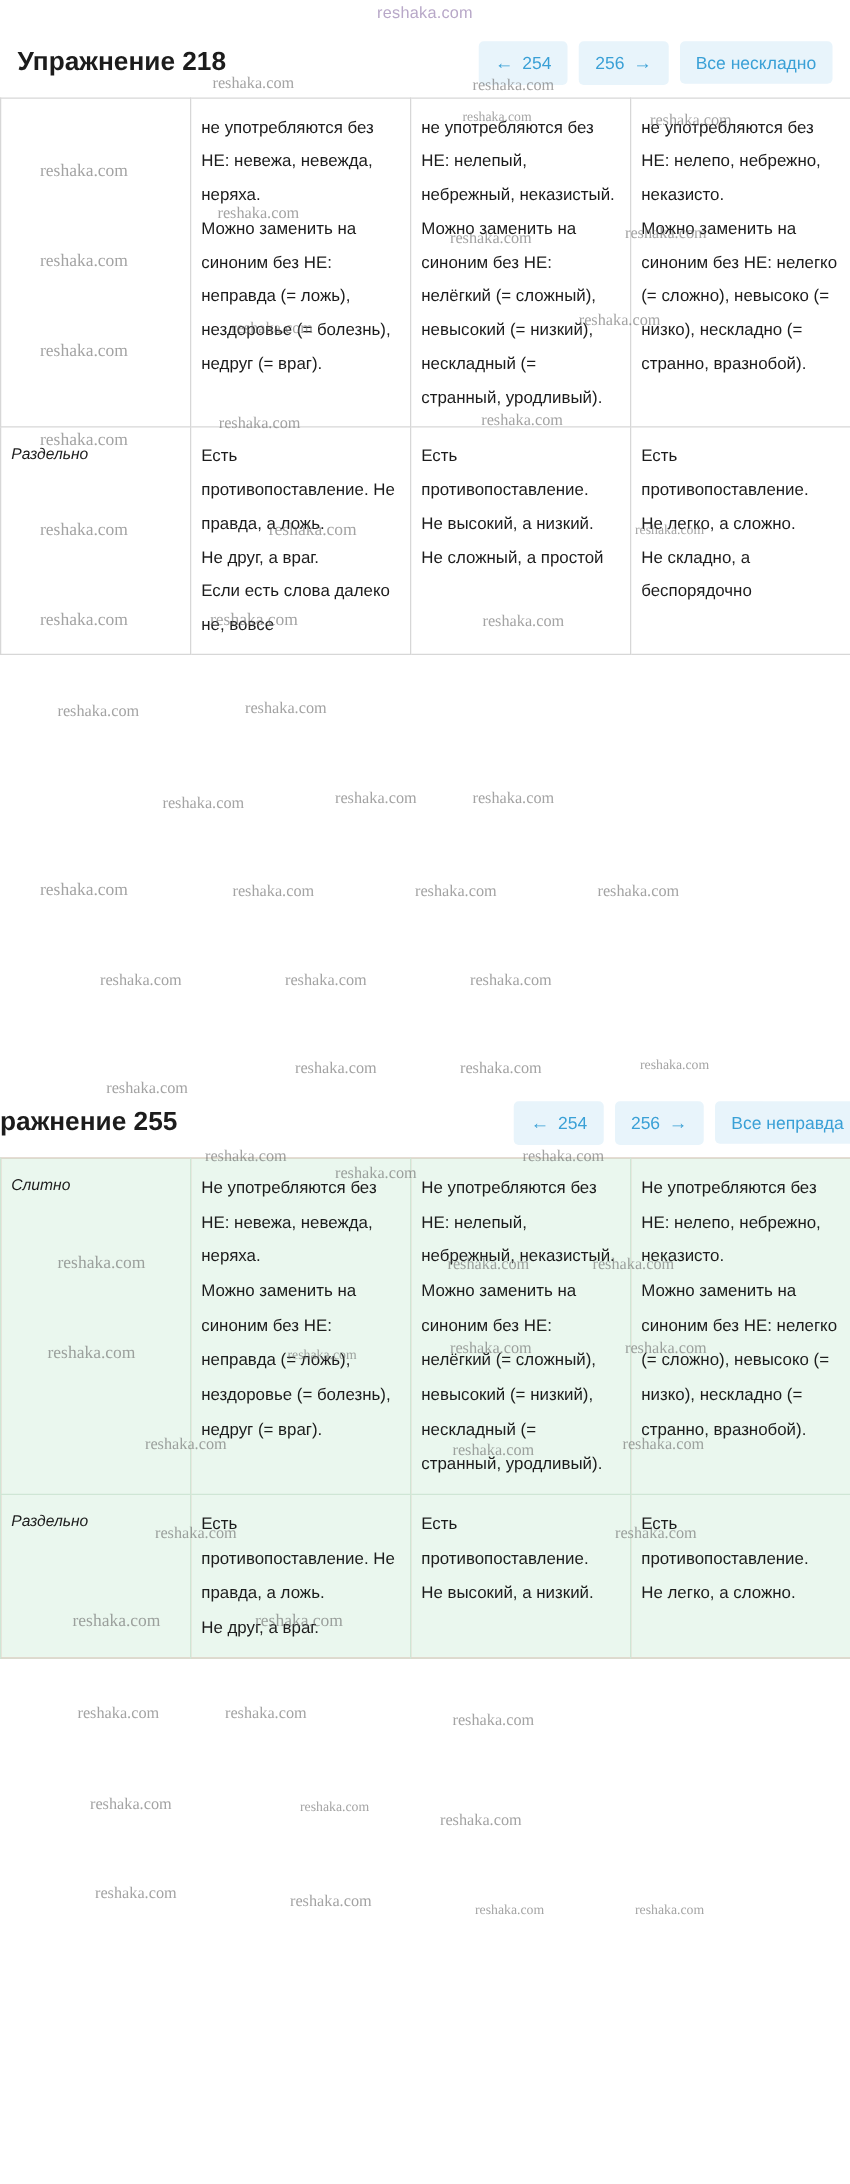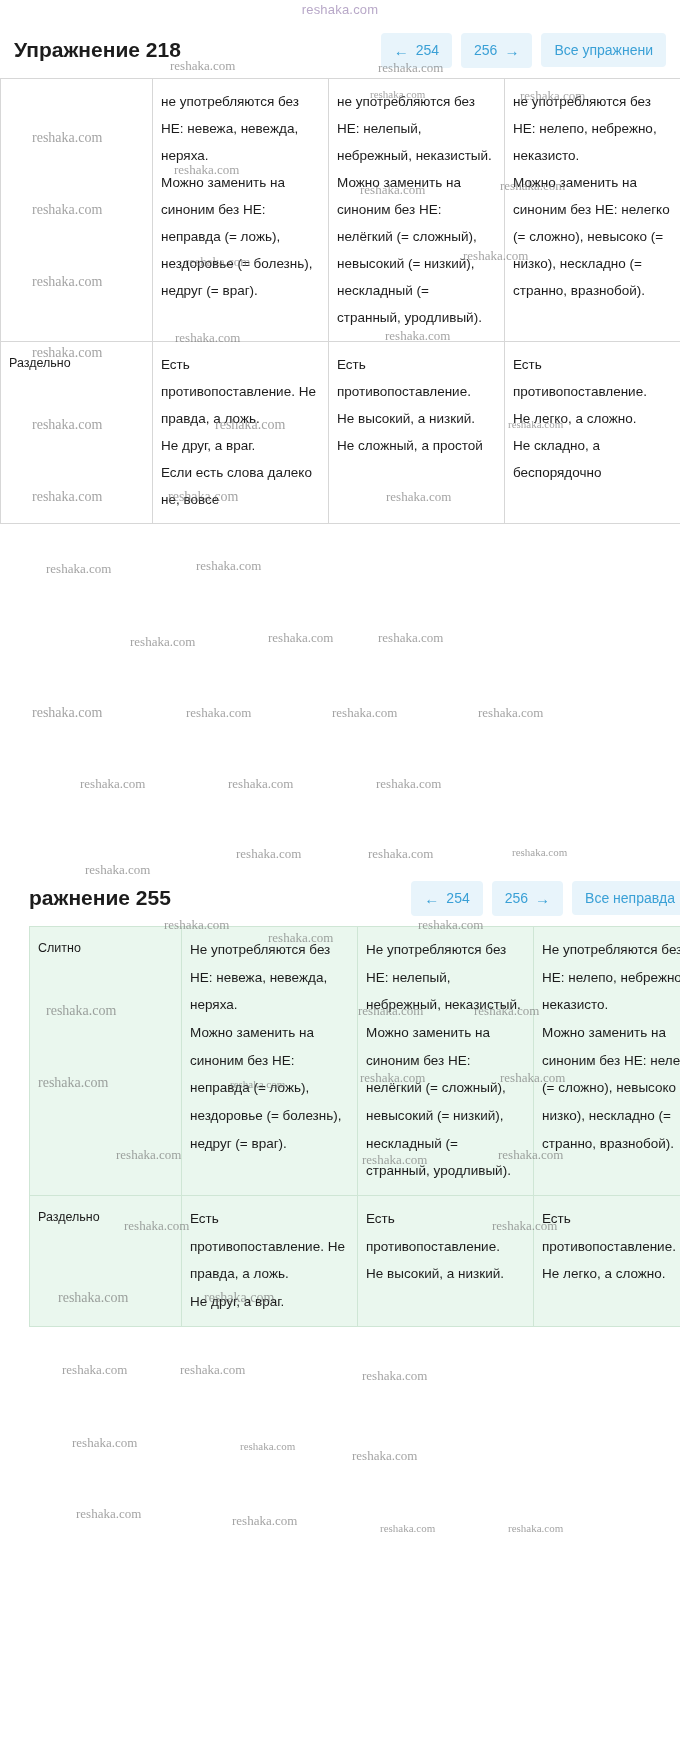--- a/index.html
+++ b/index.html
@@ -73,21 +73,21 @@
   .tbl td {
     border: 1px solid #d7d7d7;
     vertical-align: top;
     padding: 9px 8px 10px 8px;
     line-height: 2.0;
   }
   .tbl .c0 { width: 152px; }
   .tbl .c1 { width: 176px; }
   .tbl .c2 { width: 176px; }
   .tbl .c3 { width: 176px; }
-  .label-cell { font-size: 12.5px; }
+  .label-cell { font-size: 12.5px; font-style: italic; }
 
   
   .block-green { background: #fca5a5; }
   .block-green .tbl { font-size: 13.5px; }
   .block-green .tbl td {
     border: 1px solid #cfe6d5;
     background: #eaf7ee;
     line-height: 2.05;
   }
   .block-green .tbl td.label-cell { background: #eaf7ee; }
@@ -128,21 +128,21 @@
       <div class="nav-group">
         <button class="nav-btn">
           <span class="arrow">←</span>
           <span>254</span>
         </button>
         <button class="nav-btn">
           <span>256</span>
           <span class="arrow">→</span>
         </button>
         <button class="nav-btn all-btn">
-          <span>Все упражнени</span>
+          <span>Все нескладно</span>
         </button>
       </div>
     </div>
 
     <table class="tbl">
       <tbody>
           <tr>
         <td class="c0 label-cell"></td>
         <td class="c1" style="white-space:pre-line">не употребляются без НЕ: невежа, невежда, неряха.
 Можно заменить на синоним без НЕ: неправда (= ложь), нездоровье (= болезнь), недруг (= враг).</td>
@@ -160,21 +160,21 @@
 Не высокий, а низкий.
 Не сложный, а простой</td>
         <td class="c3" style="white-space:pre-line">Есть противопоставление.
 Не легко, а сложно.
 Не складно, а беспорядочно</td>
       </tr>
     </tbody>
       </table>
   </div>
 
-  <div style="position:absolute;top:870px;left:0;width:680px;height:877px;overflow:hidden;padding-left:29px;">
+  <div style="position:absolute;top:870px;left:0;width:680px;height:877px;overflow:hidden;">
 
     <div class="exercise-header clipped-header">
       <div class="exercise-title">ражнение 255</div>
       <div class="nav-group" style="margin-right:-22px">
         <button class="nav-btn">
           <span class="arrow">←</span>
           <span>254</span>
         </button>
         <button class="nav-btn">
           <span>256</span>

